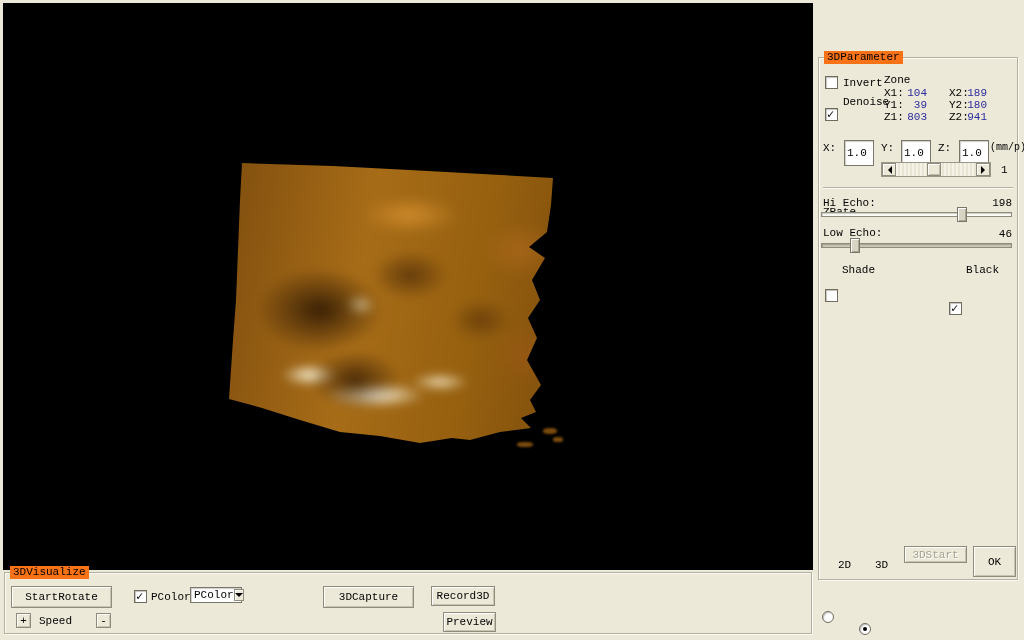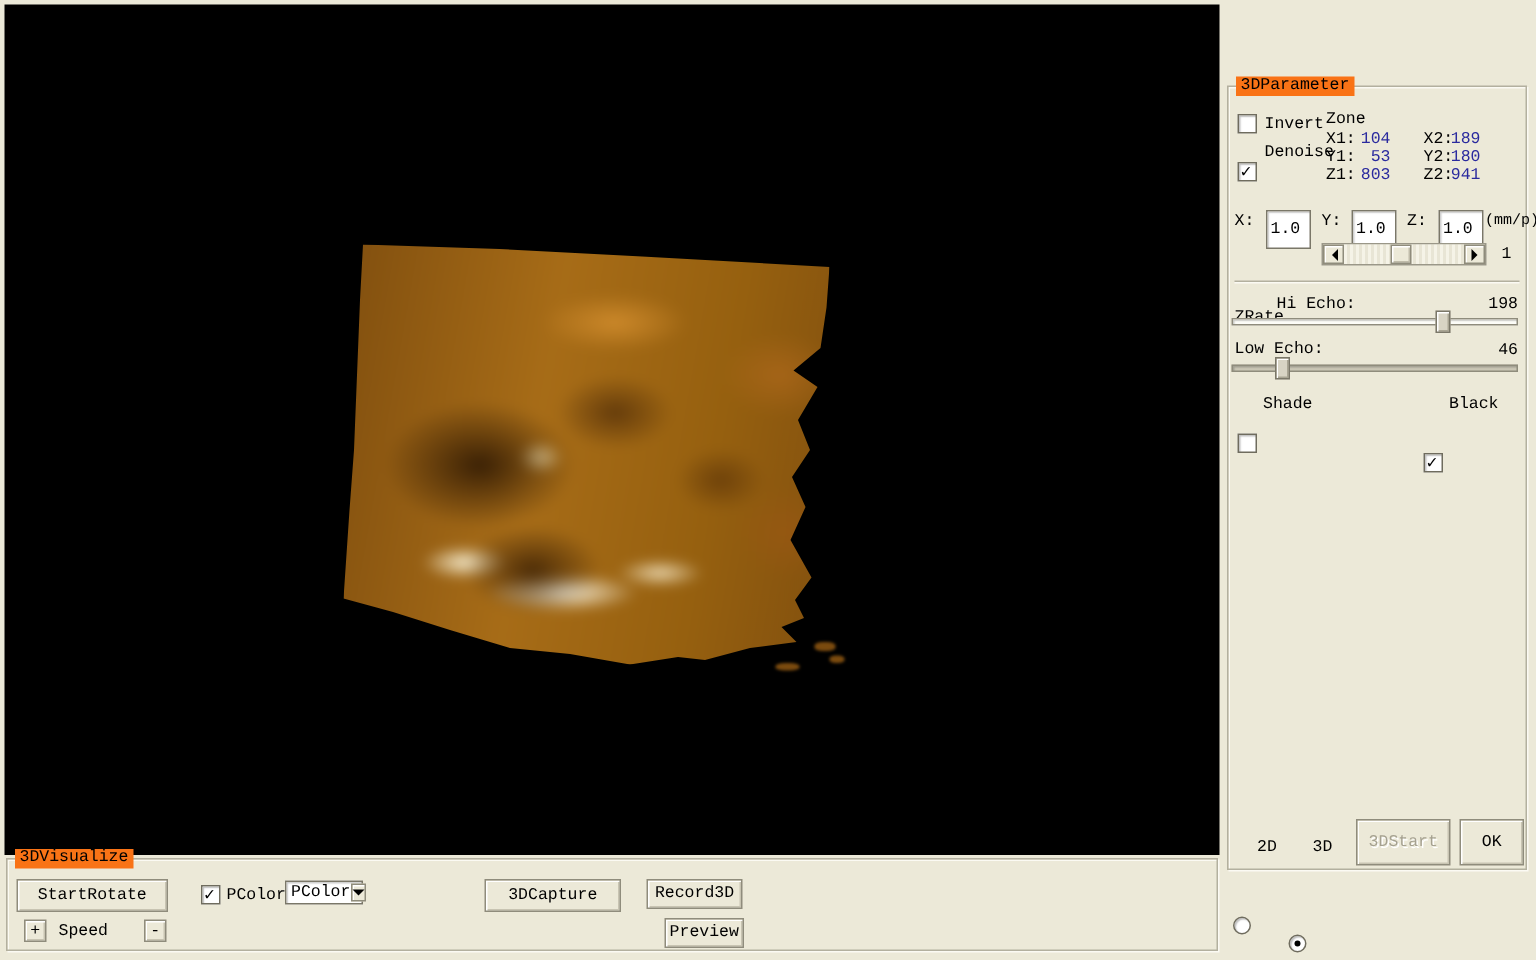--- a/index.html
+++ b/index.html
@@ -164,21 +164,21 @@
   <span class="abs lbl" style="left:24px; top:19px;">Invert</span>
   <div class="abs checkbox checked" style="left:6px; top:37px;"></div>
   <span class="abs lbl" style="left:24px; top:38px;">Denoise</span>
 
   <span class="abs lbl" style="left:65px; top:16px;text-align:center;">Zone</span>
   <span class="abs lbl" style="left:65px; top:29px;">X1:</span>
   <span class="abs lbl val-blue right" style="left:80px; top:29px; width:28px;">104</span>
   <span class="abs lbl" style="left:130px; top:29px;">X2:</span>
   <span class="abs lbl val-blue right" style="left:140px; top:29px; width:28px;">189</span>
   <span class="abs lbl" style="left:65px; top:41px;">Y1:</span>
-  <span class="abs lbl val-blue right" style="left:80px; top:41px; width:28px;">53</span>
+  <span class="abs lbl val-blue right" style="left:80px; top:41px; width:28px;">39</span>
   <span class="abs lbl" style="left:130px; top:41px;">Y2:</span>
   <span class="abs lbl val-blue right" style="left:140px; top:41px; width:28px;">180</span>
   <span class="abs lbl" style="left:65px; top:53px;">Z1:</span>
   <span class="abs lbl val-blue right" style="left:80px; top:53px; width:28px;">803</span>
   <span class="abs lbl" style="left:130px; top:53px;">Z2:</span>
   <span class="abs lbl val-blue right" style="left:140px; top:53px; width:28px;">941</span>
 
   <span class="abs lbl" style="left:4px; top:84px;">X:</span>
   <input class="abs textbox" style="left: 25px; top: 82px; width: 30px; height: 15px;" value="1.0">
   <span class="abs lbl" style="left:62px; top:84px;">Y:</span>
@@ -196,40 +196,40 @@
       <div class="scroll-thumb" style="left:31px;"></div>
     </div>
     <div class="scroll-btn">
         <span class="tri-right"></span>
       </div>
   </div>
   <span class="abs lbl" style="left:182px; top:106px;">1</span>
 
   <div class="abs sep" style="left:4px; top:129px; width:190px; height:2px;"></div>
 
-  <span class="abs lbl" style="left:4px; top:139px;margin-left:28px;">Hi Echo:</span>
+  <span class="abs lbl" style="left:4px; top:139px;">Hi Echo:</span>
   <span class="abs lbl right" style="left:160px; top:139px; width:33px;">198</span>
   <div class="abs slider-track" style="left:2px; top:154px; width:191px;"></div>
   <div class="slider-thumb" style="left:138px; top:149px;"></div>
 
   <span class="abs lbl" style="left:4px; top:169px;">Low Echo:</span>
   <span class="abs lbl right" style="left:160px; top:170px; width:33px;">46</span>
   <div class="abs slider-track gray" style="left:2px; top:185px; width:191px;"></div>
   <div class="slider-thumb" style="left:31px; top:180px;"></div>
 
   <div class="abs checkbox" style="left:6px; top:205px;"></div>
   <span class="abs lbl" style="left:23px; top:206px;">Shade</span>
   <div class="abs checkbox checked" style="left:130px; top:205px;"></div>
   <span class="abs lbl" style="left:147px; top:206px;">Black</span>
 
   <div class="abs radio" style="left:3px; top:501px;"></div>
   <span class="abs lbl" style="left:19px; top:501px;">2D</span>
   <div class="abs radio selected" style="left:40px; top:501px;"></div>
   <span class="abs lbl" style="left:56px; top:501px;">3D</span>
-  <button class="abs btn disabled" style="left:85px; top:488px; width:63px; height:31px;">3DStart</button>
+  <button class="abs btn disabled" style="left:85px; top:488px; width:63px; height:17px;">3DStart</button>
   <button class="abs btn" style="left:154px; top:488px; width:43px; height:31px;">OK</button>
 </div>
 
 <div class="abs groupbox" style="left:4px; top:572px; width:808px; height:62px;">
   <span class="groupbox-label lbl">3DVisualize</span>
 
   <button class="abs btn" style="left:6px; top:13px; width:101px; height:22px;">StartRotate</button>
 
   <button class="abs btn" style="left:11px; top:40px; width:15px; height:15px;">+</button>
   <span class="abs lbl" style="left:34px; top:42px;">Speed</span>

